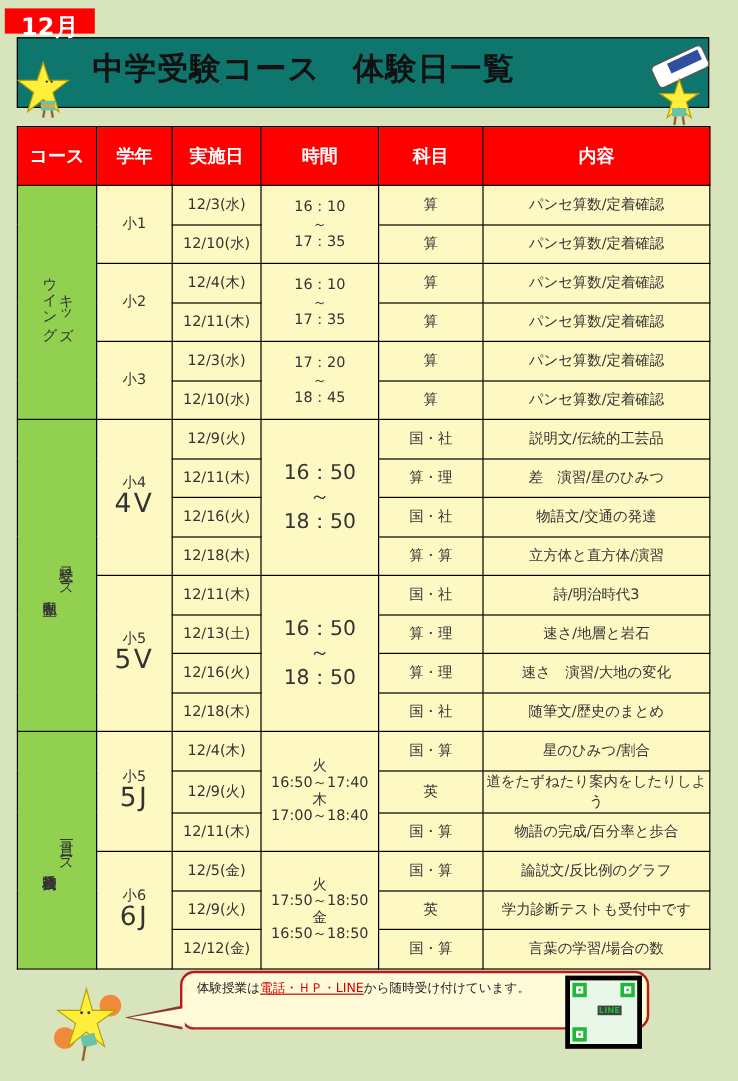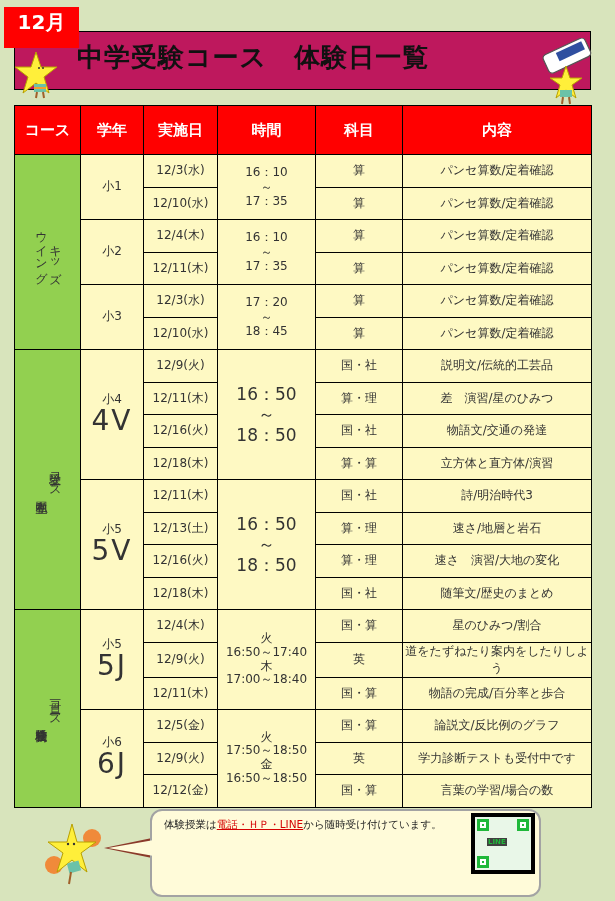--- a/index.html
+++ b/index.html
@@ -4,28 +4,28 @@
 <style>
   * { box-sizing: border-box; margin: 0; padding: 0; }
   html, body { width: 615px; height: 901px; overflow: hidden; }
   body {
     background: #d8e4bc;
     font-family: "DejaVu Sans", "Liberation Sans", sans-serif;
     position: relative;
     color: #222;
   }
   .month-badge {
-    position: absolute; left: 4px; top: 7px; width: 75px; height: 41px;
+    position: absolute; left: 4px; top: 7px; width: 75px; height: 21px;
     background: #ff0000; color: #fff;
     font-weight: bold; font-size: 20px; line-height: 30px; text-align: center;
     z-index: 3;
   }
   .title-box {
     position: absolute; left: 14px; top: 31px; width: 577px; height: 59px;
-    background: #be185d; border: 1px solid #000;
+    background: #0f766e; border: 1px solid #000;
     z-index: 2;
   }
   .title-text {
     position: absolute; left: 62px; top: 8px;
     font-size: 26px; font-weight: bold; color: #111; letter-spacing: 1px;
     white-space: nowrap;
   }
   .mascot { position: absolute; z-index: 4; }
   .mascot-left { left: 14px; top: 50px; width: 46px; height: 50px; }
   .mascot-right { left: 536px; top: 38px; width: 62px; height: 68px; }
@@ -44,31 +44,31 @@
   }
   table.sched td { height: 32.5px; font-size: 12px; color: #333; }
   td.course {
     background: #92d050; color: #111; font-size: 16px;
   }
   .vtext {
     writing-mode: vertical-rl; text-orientation: upright;
     display: inline-block; line-height: 1.15; letter-spacing: 0;
   }
   td.grade { font-size: 17px; color: #222; line-height: 1.1; }
-  td.grade .big { font-size: 28px; display: block; letter-spacing: 2px; }
+  td.grade .big { font-size: 22px; display: block; letter-spacing: 2px; }
   td.date { font-size: 12px; color: #333; }
   td.time { font-size: 14px; color: #333; line-height: 1.2; }
   td.time.big { font-size: 17px; }
   td.time.small { font-size: 12px; line-height: 1.15; }
   td.subject { font-size: 13px; color: #222; }
   td.content { font-size: 10px; color: #333; margin-left: 32px; }
 
   .callout {
-    position: absolute; left: 150px; top: 809px; width: 391px; height: 88px;
-    background: #fffbd9; border: 2px solid #a3a3a3; border-radius: 12px;
+    position: absolute; left: 150px; top: 809px; width: 391px; height: 49px;
+    background: #fffbd9; border: 2px solid #b91c1c; border-radius: 12px;
     z-index: 2;
   }
   .callout-tail {
     position: absolute; left: 104px; top: 838px; width: 0; height: 0;
     border-top: 10px solid transparent; border-bottom: 10px solid transparent;
     border-right: 48px solid #8b3a2a; z-index: 1;
   }
   .callout-tail-inner {
     position: absolute; left: 108px; top: 840px; width: 0; height: 0;
     border-top: 8px solid transparent; border-bottom: 8px solid transparent;
@@ -86,21 +86,21 @@
   .qr-inner {
     width: 100%; height: 100%; background: #e9f7e8; position: relative;
   }
   .qr-corner {
     position: absolute; width: 12px; height: 12px; border: 3px solid #1fb83a; background: #fff;
   }
   .qr-corner::after {
     content: ""; position: absolute; left: 2px; top: 2px; width: 2px; height: 2px; background: #1fb83a;
   }
   .qr-label {
-    position: absolute; left: 12px; top: 21px; font-size: 7px; font-weight: bold;
+    position: absolute; left: 23px; top: 21px; font-size: 7px; font-weight: bold;
     color: #1fb83a; background: #404040; padding: 0 1px;
   }
   .mascot-bottom { left: 44px; top: 820px; width: 60px; height: 68px; }
   .footer {
     position: absolute; right: 12px; top: 925px;
     font-size: 12px; color: #0f172a; white-space: nowrap;
   }
   .footer span { margin-left: 10px; }
 </style>
 </head>

